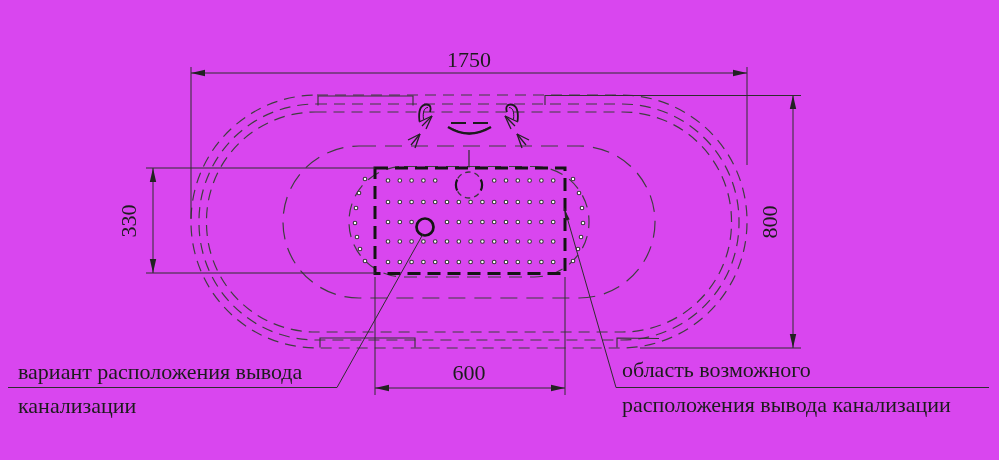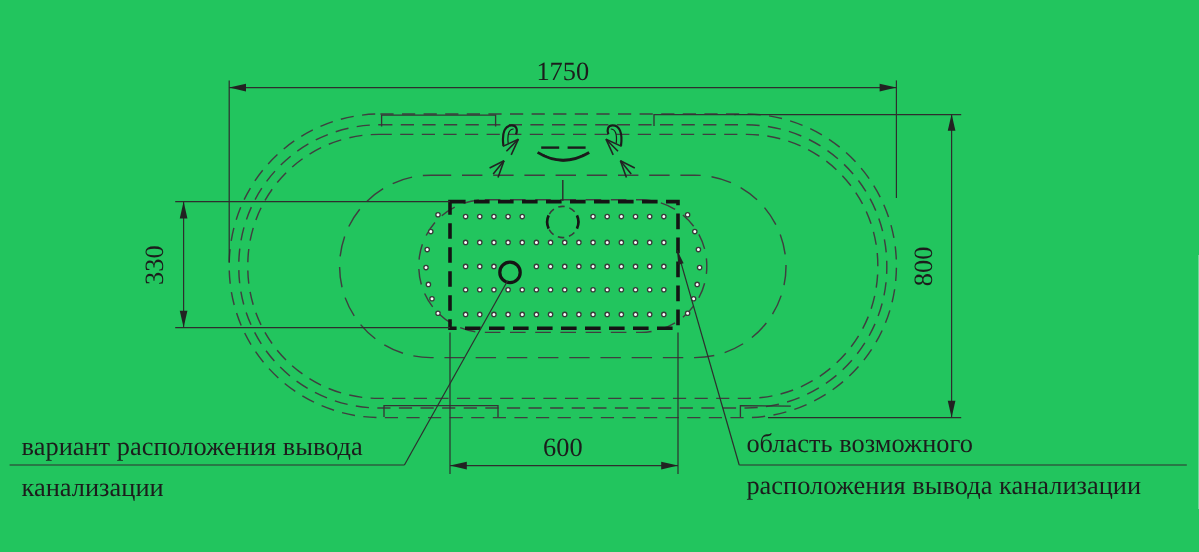--- a/index.html
+++ b/index.html
@@ -1,16 +1,16 @@
 <!DOCTYPE html>
 <html><head>
 <meta charset="utf-8">
 <style>
   html,body{margin:0;padding:0;background:#ffffff;}
-  .sheet{position:relative;width:999px;height:460px;background:#22c55e;overflow:hidden;
+  .sheet{position:relative;width:999px;height:460px;background:#d946ef;overflow:hidden;
          font-family:"Liberation Serif","DejaVu Serif",serif;}
   svg{display:block}
   text{fill:#1c1c1c;font-family:"Liberation Serif","DejaVu Serif",serif;}
   .dim-text{font-size:22px;}
   .note-text{font-size:22px;}
   .thin{stroke:#2e2e2e;stroke-width:1;fill:none;}
   .dash-rim{stroke:#3f3f3f;stroke-width:1.2;fill:none;stroke-dasharray:11 7;}
   .dash-open{stroke:#3f3f3f;stroke-width:1.2;fill:none;stroke-dasharray:17 9;}
   .dash-floor{stroke:#3f3f3f;stroke-width:1.2;fill:none;stroke-dasharray:13 8;}
   .bold-dash{stroke:#141414;stroke-width:3;fill:none;stroke-dasharray:13 7;}

